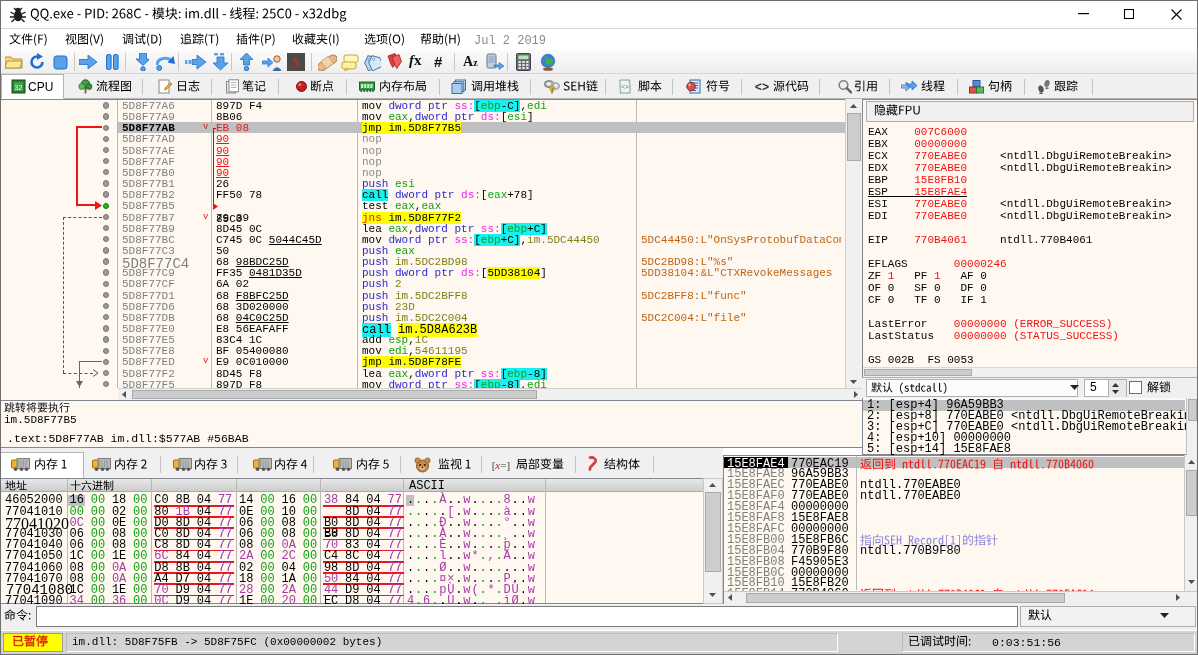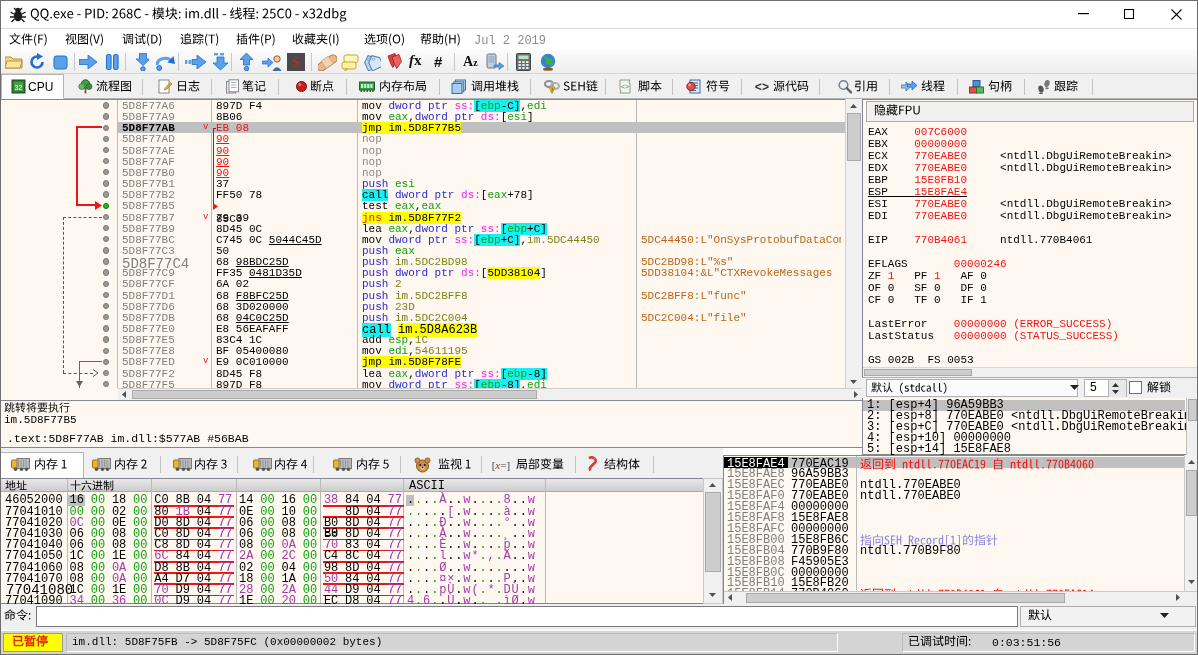--- a/index.html
+++ b/index.html
@@ -467,21 +467,21 @@
 <div class="abs mono" style="left:122px;top:144.6px;font-size:11px;color:#7f7f7f;">5D8F77AE</div>
 <div class="abs mono" style="left:216px;top:144.6px;font-size:11px;"><span class="rd" style="text-decoration:underline">90</span></div>
 <div class="abs mono" style="left:362px;top:144.6px;font-size:11px;"><span class="gr">nop</span></div>
 <div class="abs mono" style="left:122px;top:155.75px;font-size:11px;color:#7f7f7f;">5D8F77AF</div>
 <div class="abs mono" style="left:216px;top:155.75px;font-size:11px;"><span class="rd" style="text-decoration:underline">90</span></div>
 <div class="abs mono" style="left:362px;top:155.75px;font-size:11px;"><span class="gr">nop</span></div>
 <div class="abs mono" style="left:122px;top:166.9px;font-size:11px;color:#7f7f7f;">5D8F77B0</div>
 <div class="abs mono" style="left:216px;top:166.9px;font-size:11px;"><span class="rd" style="text-decoration:underline">90</span></div>
 <div class="abs mono" style="left:362px;top:166.9px;font-size:11px;"><span class="gr">nop</span></div>
 <div class="abs mono" style="left:122px;top:178.05px;font-size:11px;color:#7f7f7f;">5D8F77B1</div>
-<div class="abs mono" style="left:216px;top:178.05px;font-size:11px;"><span class="k">37</span></div>
+<div class="abs mono" style="left:216px;top:178.05px;font-size:11px;"><span class="k">26</span></div>
 <div class="abs mono" style="left:362px;top:178.05px;font-size:11px;"><span class="b">push </span><span class="g">esi</span></div>
 <div class="abs mono" style="left:122px;top:189.2px;font-size:11px;color:#7f7f7f;">5D8F77B2</div>
 <div class="abs mono" style="left:216px;top:189.2px;font-size:11px;"><span class="k">FF50 78</span></div>
 <div class="abs mono" style="left:362px;top:189.2px;font-size:11px;"><span class="cbg k">call</span><span class="k"> </span><span class="b">dword ptr </span><span class="m">ds:</span><span class="k">[</span><span class="g">eax</span><span class="k">+78</span><span class="k">]</span></div>
 <div class="abs mono" style="left:122px;top:200.35000000000002px;font-size:11px;color:#7f7f7f;">5D8F77B5</div>
 <div class="abs mono" style="left:216px;top:200.35000000000002px;font-size:11px;margin-top:13px;"><span class="k">85C0</span></div>
 <div class="abs mono" style="left:362px;top:200.35000000000002px;font-size:11px;"><span class="k">test </span><span class="g">eax</span><span class="k">,</span><span class="g">eax</span></div>
 <div class="abs mono" style="left:122px;top:211.5px;font-size:11px;color:#7f7f7f;">5D8F77B7</div>
 <div class="abs mono" style="left:216px;top:211.5px;font-size:11px;"><span class="k">79 39</span></div>
 <div class="abs mono" style="left:362px;top:211.5px;font-size:11px;"><span class="ybg rd">jns</span><span class="ybg k"> </span><span class="ybg k">im.5D8F77F2</span></div>
@@ -1019,21 +1019,21 @@
 <div class="abs mono d12" style="left:260.29999999999995px;top:506.5px;font-size:12px;"><span class="g">00</span></div>
 <div class="abs mono d12" style="left:281.5px;top:506.5px;font-size:12px;"><span class="k">10</span></div>
 <div class="abs mono d12" style="left:302.7px;top:506.5px;font-size:12px;"><span class="g">00</span></div>
 <div class="abs mono d12" style="left:323.9px;top:528px;font-size:12px;"><span class="k">E0</span></div>
 <div class="abs mono d12" style="left:345.09999999999997px;top:506.5px;font-size:12px;"><span class="k">8D</span></div>
 <div class="abs mono d12" style="left:366.3px;top:506.5px;font-size:12px;"><span class="k">04</span></div>
 <div class="abs mono d12" style="left:387.5px;top:506.5px;font-size:12px;"><span class="pu">77</span></div>
 <div class="abs" style="left:153.8px;top:516.1px;width:80.5px;height:1.7px;background:#ee1515;"></div>
 <div class="abs" style="left:323.4px;top:516.1px;width:80.5px;height:1.7px;background:#ee1515;"></div>
 <div class="abs mono d12" style="left:407px;top:506.5px;font-size:12px;letter-spacing:0;"><span class="g" style="display:inline-block;width:8.05px">.</span><span class="g" style="display:inline-block;width:8.05px">.</span><span class="k" style="display:inline-block;width:8.05px">.</span><span class="g" style="display:inline-block;width:8.05px">.</span><span class="k" style="display:inline-block;width:8.05px">.</span><span class="pu" style="display:inline-block;width:8.05px">[</span><span class="k" style="display:inline-block;width:8.05px">.</span><span class="pu" style="display:inline-block;width:8.05px">w</span><span class="k" style="display:inline-block;width:8.05px">.</span><span class="g" style="display:inline-block;width:8.05px">.</span><span class="k" style="display:inline-block;width:8.05px">.</span><span class="g" style="display:inline-block;width:8.05px">.</span><span class="pu" style="display:inline-block;width:8.05px">à</span><span class="k" style="display:inline-block;width:8.05px">.</span><span class="k" style="display:inline-block;width:8.05px">.</span><span class="pu" style="display:inline-block;width:8.05px">w</span></div>
-<div class="abs mono d12" style="left:5px;top:517.7px;font-size:12px;color:#000;">77041020</div>
+<div class="abs mono d12" style="left:5px;top:517.7px;font-size:16px;color:#000;font-family:Liberation Serif, serif;">77041020</div>
 <div class="abs mono d12" style="left:69.5px;top:517.7px;font-size:12px;"><span class="pu">0C</span></div>
 <div class="abs mono d12" style="left:90.7px;top:517.7px;font-size:12px;"><span class="g">00</span></div>
 <div class="abs mono d12" style="left:111.9px;top:517.7px;font-size:12px;"><span class="k">0E</span></div>
 <div class="abs mono d12" style="left:133.1px;top:517.7px;font-size:12px;"><span class="g">00</span></div>
 <div class="abs mono d12" style="left:154.3px;top:517.7px;font-size:12px;"><span class="k">D0</span></div>
 <div class="abs mono d12" style="left:175.5px;top:517.7px;font-size:12px;"><span class="k">8D</span></div>
 <div class="abs mono d12" style="left:196.7px;top:517.7px;font-size:12px;"><span class="k">04</span></div>
 <div class="abs mono d12" style="left:217.9px;top:517.7px;font-size:12px;"><span class="pu">77</span></div>
 <div class="abs mono d12" style="left:239.1px;top:517.7px;font-size:12px;"><span class="k">06</span></div>
 <div class="abs mono d12" style="left:260.29999999999995px;top:517.7px;font-size:12px;"><span class="g">00</span></div>

